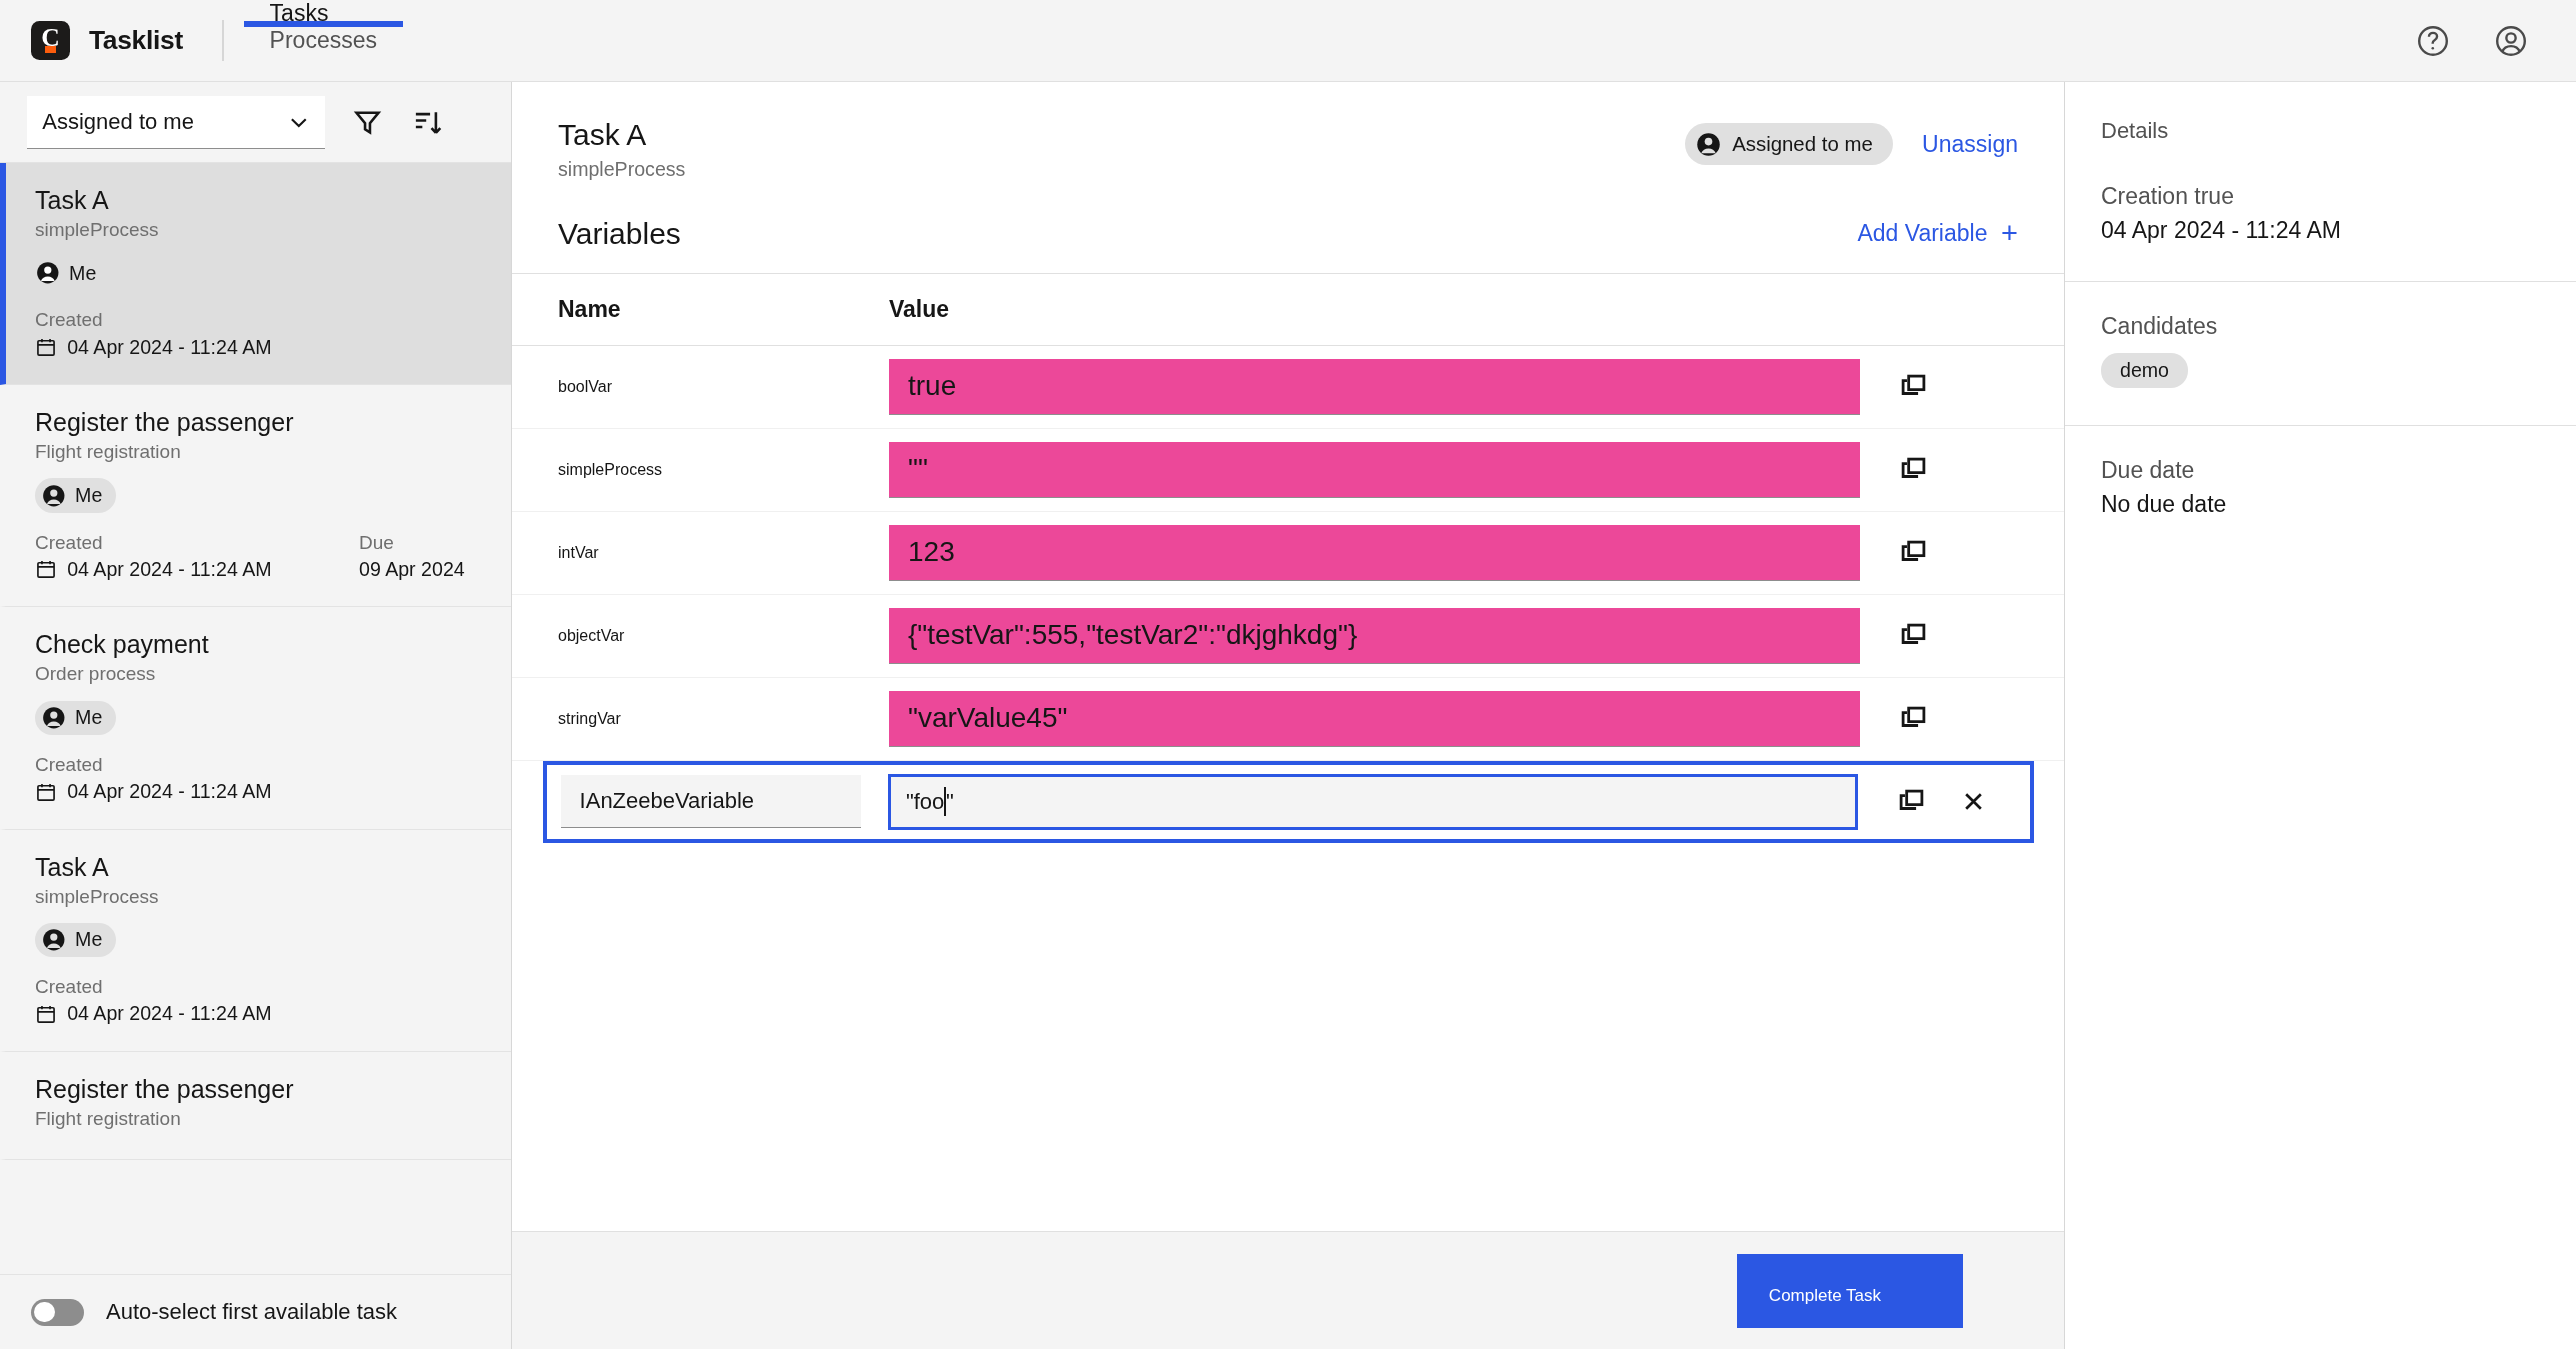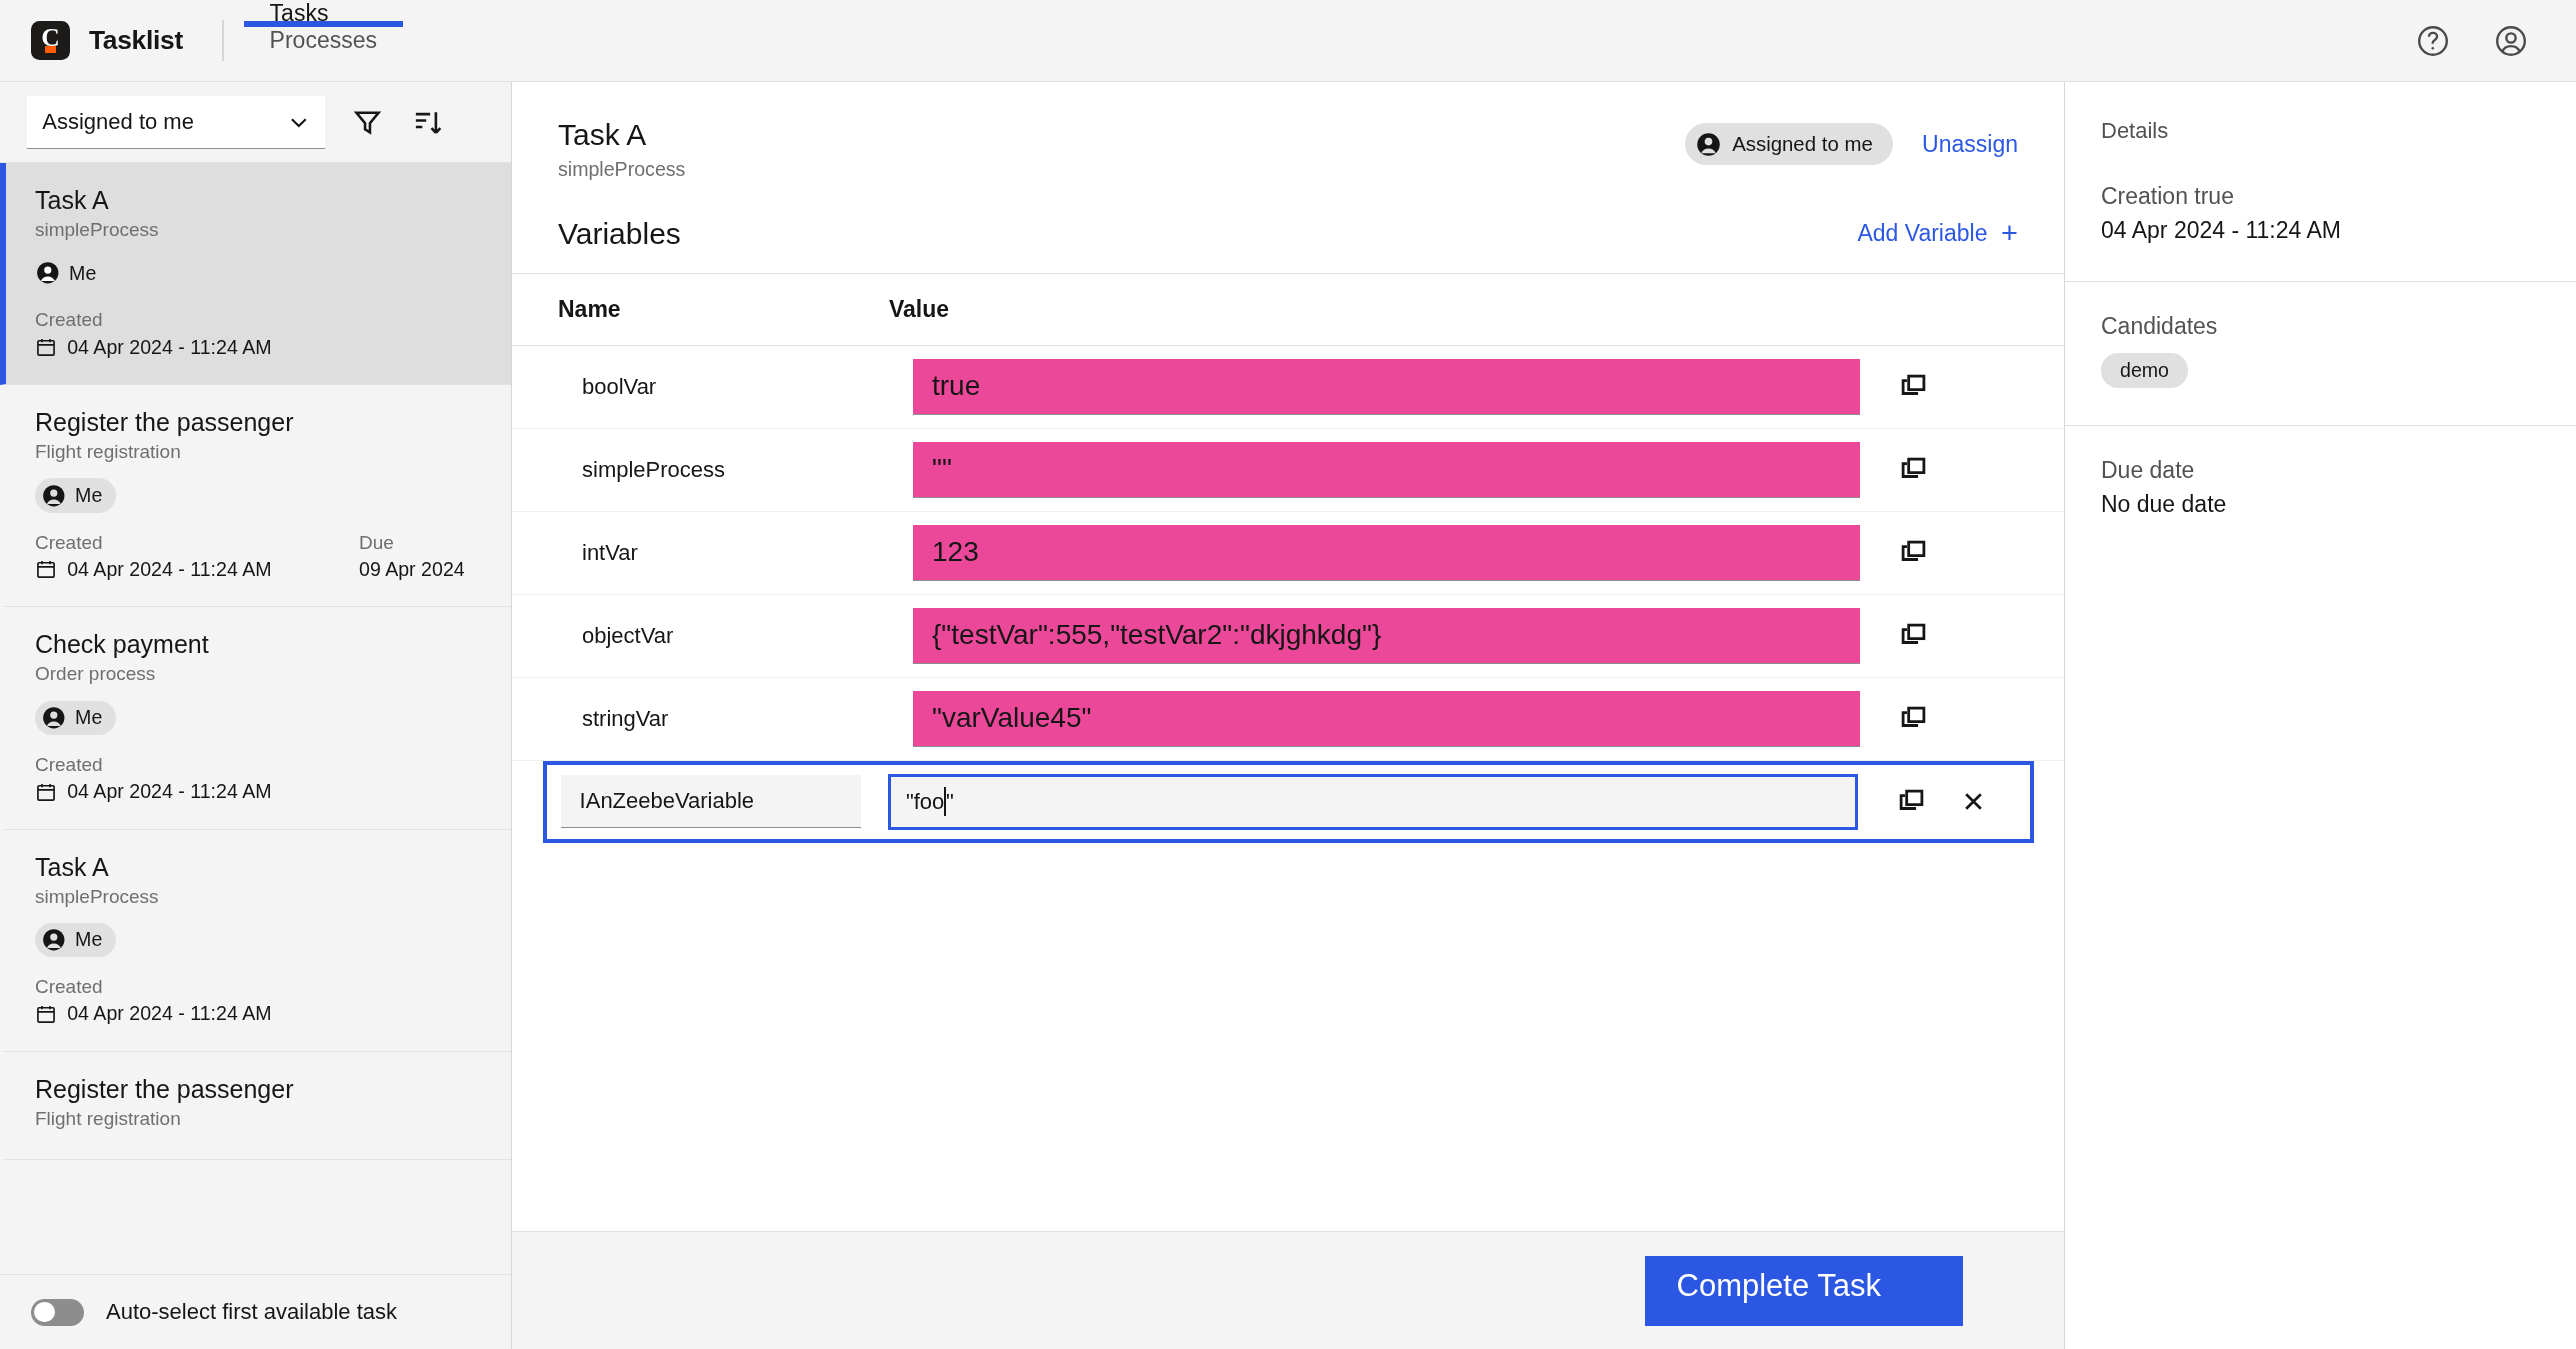--- a/index.html
+++ b/index.html
@@ -122,21 +122,21 @@
   .add-variable { margin-left: auto; display: flex; align-items: center; gap: 13.6px; cursor: pointer; }
   .add-variable-label { font-size: 23px; color: #2b57e3; }
   .plus { font-size: 29px; color: #2b57e3; line-height: 1; }
 
   .table-wrap { flex: 1; min-height: 0; overflow: hidden; border-top: 1.7px solid #e0e0e0; }
   .thead { display: flex; padding: 22px 46px 22px 46px; border-bottom: 1.7px solid #e0e0e0; }
   .th { font-size: 23px; font-weight: bold; color: #161616; }
   .th.name { width: 331px; min-width: 331px; }
 
   .vrow { display: flex; align-items: center; padding: 0 46px; border-bottom: 1.7px solid #f0f0f0; height: 83px; }
-  .vname { width: 331px; min-width: 331px; font-size: 22px; color: #161616; margin-left: 24px; }
+  .vname { width: 331px; min-width: 331px; font-size: 16px; color: #161616; }
   .vfield {
     flex: 1; height: 56px; background: #ec4899; border-bottom: 1.7px solid #8d8d8d;
     display: flex; align-items: center; padding: 0 19px; font-size: 28px; color: #161616;
     cursor: text; overflow: hidden; white-space: nowrap;
   }
   .row-actions { width: 158px; min-width: 158px; display: flex; align-items: center; justify-content: flex-start; padding-left: 39px; gap: 34px; }
   .copy-icon { width: 29px; height: 29px; cursor: pointer; }
   .copy-icon svg { width: 29px; height: 29px; stroke: #161616; fill: none; stroke-width: 2.3; }
   .close-icon { width: 27px; height: 27px; cursor: pointer; }
   .close-icon svg { width: 27px; height: 27px; stroke: #161616; stroke-width: 2.4; }
@@ -155,22 +155,22 @@
     display: flex; align-items: center; padding: 0 15.3px; font-size: 22px; color: #161616;
     margin-left: 27px;
   }
   .caret { display: inline-block; width: 1.7px; height: 29px; background: #161616; margin: 0 0px; }
 
   .main-footer {
     height: 118px; min-height: 118px; background: #f4f4f4; border-top: 1.7px solid #e0e0e0;
     display: flex; align-items: center; justify-content: flex-end; padding-right: 101px;
   }
   .complete-btn {
-    background: #2b57e3; color: #ffffff; font-size: 31px;
-    padding: 12px 82px 22px 32px; cursor: pointer; border: none;
+    background: #2b57e3; color: #ffffff; font-size: 17px;
+    padding: 32px 82px 22px 32px; cursor: pointer; border: none;
     font-family: "Liberation Sans", sans-serif;
   }
 
   
   .details {
     width: 512px; min-width: 512px; background: #ffffff;
     border-left: 1.7px solid #d7d7d7; display: flex; flex-direction: column;
   }
   .details-head { padding: 36px 36px 39px 36px; }
   .details-head-label { font-size: 22px; color: #525252; }

